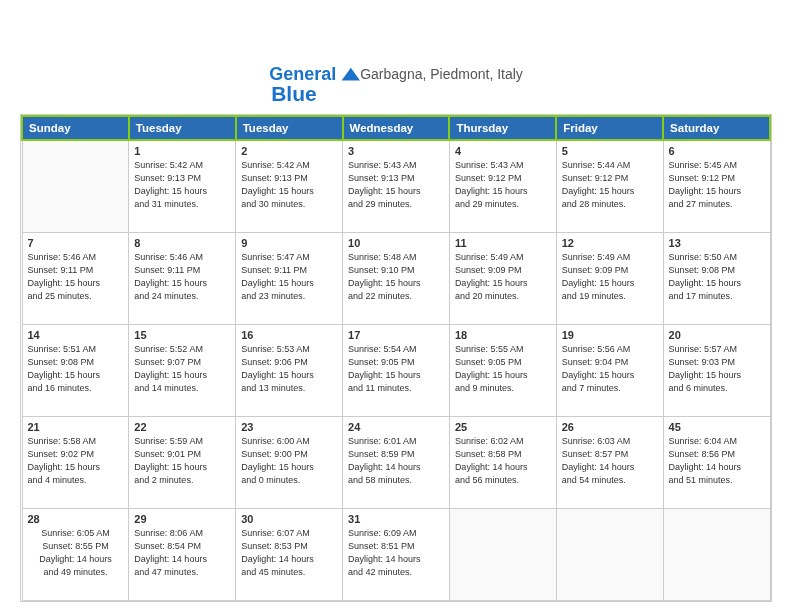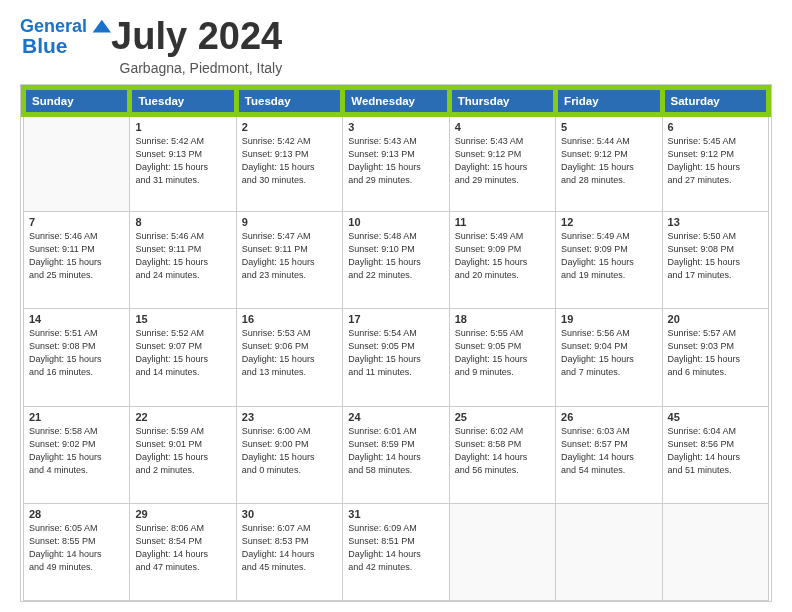--- a/index.html
+++ b/index.html
@@ -12,23 +12,24 @@
     }
     .page {
       width: 792px;
       height: 612px;
       padding: 16px 20px 10px 20px;
       display: flex;
       flex-direction: column;
     }
     .header {
       display: flex;
-      justify-content: flex-start;
+      justify-content: center;
       align-items: flex-start;
       margin-bottom: 8px;
+      margin-top: 48px;
     }
     .logo {
       display: flex;
       align-items: center;
       gap: 0;
     }
     .logo-text {
       font-size: 18px;
       font-weight: bold;
       color: #333;
@@ -65,21 +66,21 @@
       border-collapse: collapse;
       height: 100%;
     }
     .calendar th {
       background-color: #2a6db5;
       color: #fff;
       font-size: 11.5px;
       font-weight: bold;
       padding: 5px 6px;
       text-align: left;
-      border: 5px solid #84cc16;
+      border: 2px solid #84cc16;
     }
     .calendar td {
       border: 1px solid #ccc;
       vertical-align: top;
       padding: 4px 5px;
       font-size: 9.5px;
       color: #333;
       width: calc(100% / 7);
     }
     .day-num {
@@ -114,21 +115,20 @@
           <svg class="logo-icon" viewBox="0 0 24 24" xmlns="http://www.w3.org/2000/svg">
             <polygon points="4,18 14,4 24,18" fill="#1a73c9"></polygon>
           </svg>
         </div>
         <div style="display:flex;align-items:center;margin-top:-4px;margin-left:2px;">
           <span style="font-size:21px;font-weight:bold;color:#1a73c9;">Blue</span>
         </div>
       </div>
     </div>
     <div class="title-block">
-      <div class="month-title">July 2024</div>
       <div class="location">Garbagna, Piedmont, Italy</div>
     </div>
   </div>
 
   <div class="calendar">
     <table>
       <thead>
         <tr>
         <th>Sunday</th>
             <th>Tuesday</th>
@@ -334,21 +334,21 @@
               <span class="day-num">45</span>
               <div class="day-info" style="white-space: pre-line;">Sunrise: 6:04 AM
 Sunset: 8:56 PM
 Daylight: 14 hours
 and 51 minutes.</div>
             </td>
           </tr>
           <tr>
             <td>
               <span class="day-num">28</span>
-              <div class="day-info" style="white-space: pre-line;">Sunrise: 6:05 AM
+              <div class="day-info" style="white-space: pre-line; text-align: center;">Sunrise: 6:05 AM
 Sunset: 8:55 PM
 Daylight: 14 hours
 and 49 minutes.</div>
             </td>
             <td>
               <span class="day-num">29</span>
               <div class="day-info" style="white-space: pre-line;">Sunrise: 8:06 AM
 Sunset: 8:54 PM
 Daylight: 14 hours
 and 47 minutes.</div>

